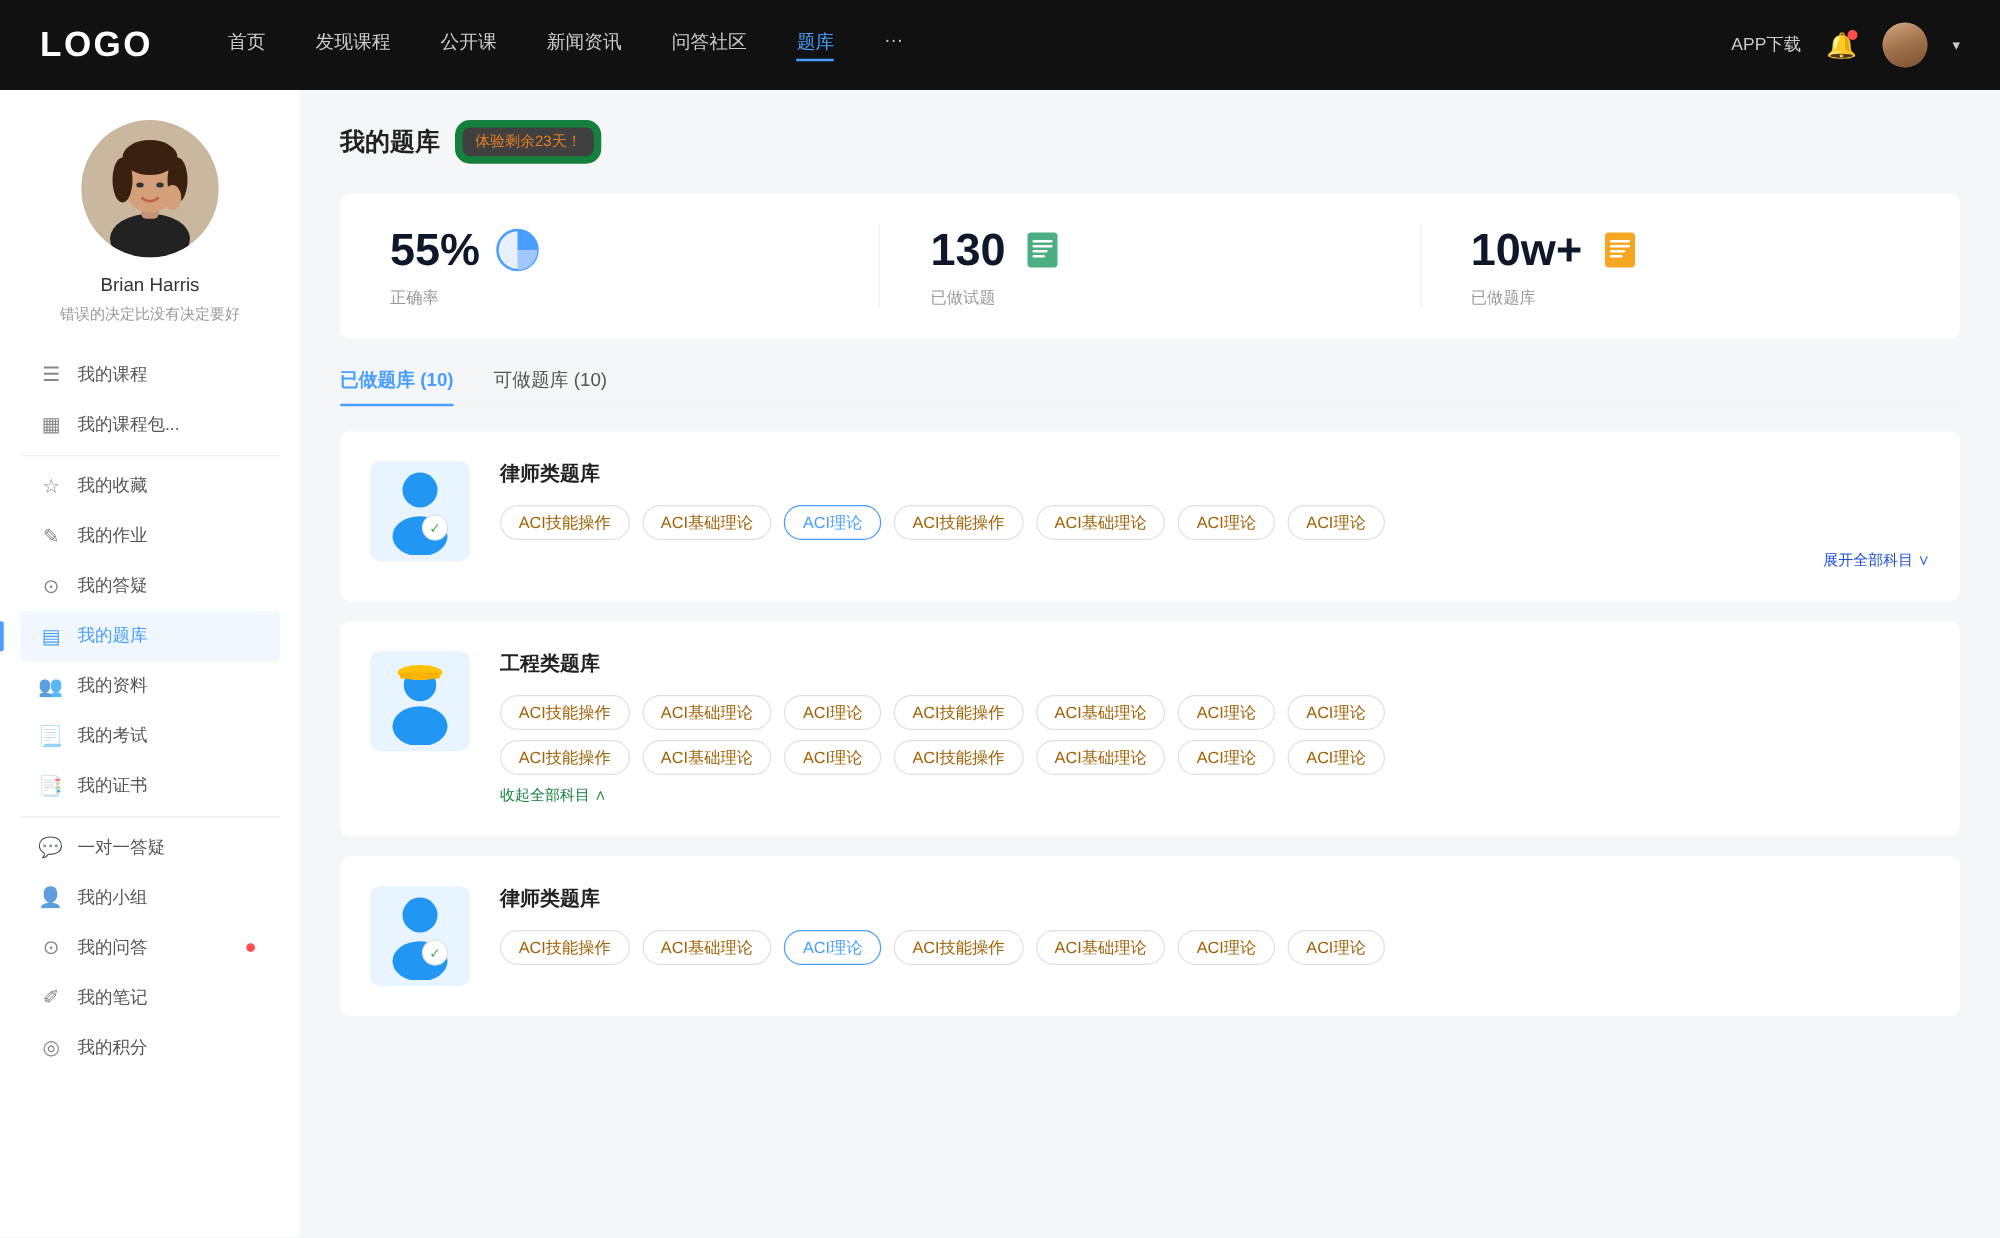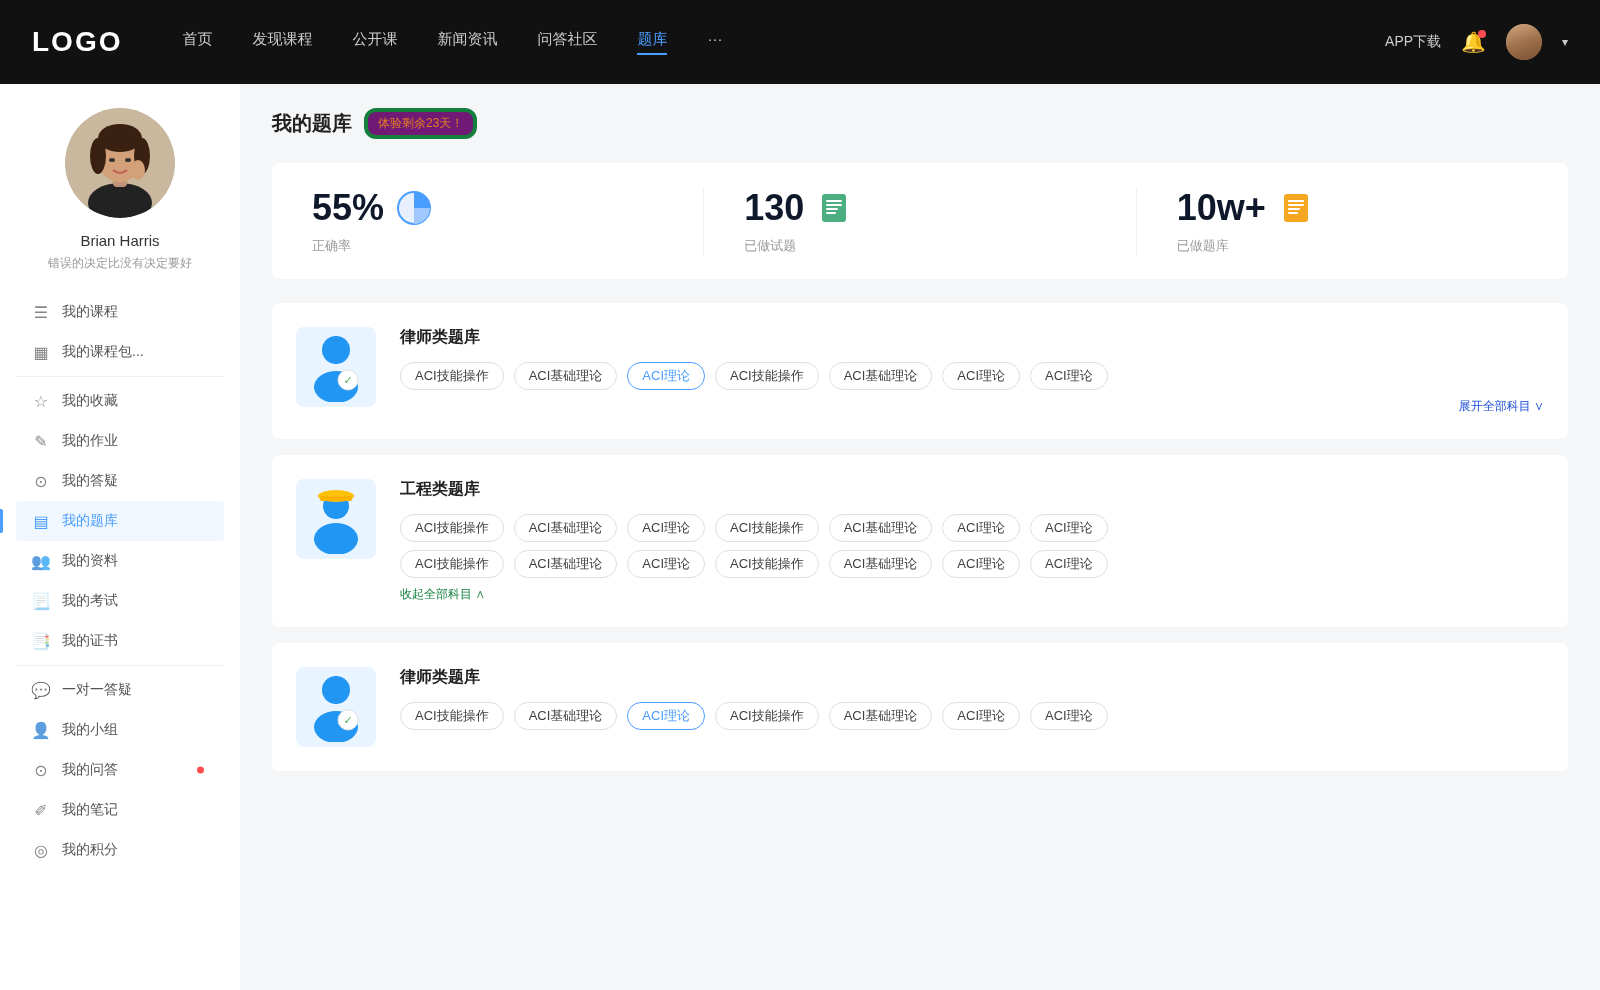--- a/index.html
+++ b/index.html
@@ -1,21 +1,21 @@
 <!DOCTYPE html>
 <html><head>
   <meta charset="utf-8">
   <style>
     * { margin: 0; padding: 0; box-sizing: border-box; }
     body { font-family: -apple-system, BlinkMacSystemFont, "PingFang SC", "Microsoft YaHei", sans-serif; background: #f0f2f5; min-height: 990px; }
 
     
     .navbar {
       background: #111;
-      height: 84px;
+      height: 72px;
       display: flex;
       align-items: center;
       padding: 0 32px;
       color: #fff;
       position: relative;
       z-index: 100;
     }
     .navbar-logo {
       font-size: 28px;
       font-weight: 900;
@@ -182,26 +182,26 @@
       align-items: center;
       gap: 12px;
       margin-bottom: 24px;
     }
     .page-title-text {
       font-size: 20px;
       font-weight: 600;
       color: #222;
     }
     .trial-badge {
-      background: #701a75;
+      background: #404040;
       color: #e67e22;
       font-size: 12px;
       padding: 3px 10px;
       border-radius: 12px;
-      border: 4px solid #15803d;
+      border: 6px solid #15803d;
     }
 
     
     .stats-row {
       background: #fff;
       border-radius: 8px;
       display: flex;
       padding: 24px 0;
       margin-bottom: 24px;
     }
@@ -288,21 +288,21 @@
       flex-wrap: wrap;
       gap: 10px;
       margin-bottom: 8px;
     }
     .tag {
       padding: 4px 14px;
       border-radius: 20px;
       font-size: 13px;
       cursor: pointer;
       border: 1px solid #e0e0e0;
-      color: #404040;
+      color: #a16207;
       background: #fff;
     }
     .tag.active-tag {
       border: 1.5px solid #4a9eff;
       color: #4a9eff;
       background: #fff;
     }
     .qbank-expand {
       text-align: right;
       font-size: 12px;
@@ -494,20 +494,24 @@
             <rect x="10" y="14" width="16" height="2" rx="1" fill="#fff"></rect>
             <rect x="10" y="18" width="12" height="2" rx="1" fill="#fff"></rect>
             <rect x="10" y="22" width="10" height="2" rx="1" fill="#fff"></rect>
           </svg>
         </div>
         <span class="stat-label">已做题库</span>
       </div>
 
     </div>
 
+    <div class="tabs-row">
+      <div class="tab-item active">已做题库 (10)</div>
+      <div class="tab-item">可做题库 (10)</div>
+    </div>
 
     <div class="qbank-card">
       <div class="qbank-icon-wrap">
         <svg width="60" height="70" viewBox="0 0 60 70">
 
           <circle cx="30" cy="18" r="14" fill="#2196f3"></circle>
           <ellipse cx="30" cy="55" rx="22" ry="16" fill="#2196f3"></ellipse>
 
           <circle cx="42" cy="48" r="10" fill="#fff" stroke="#e0e0e0" stroke-width="1"></circle>
           <text x="42" y="52" text-anchor="middle" font-size="11" fill="#4caf50">✓</text>

